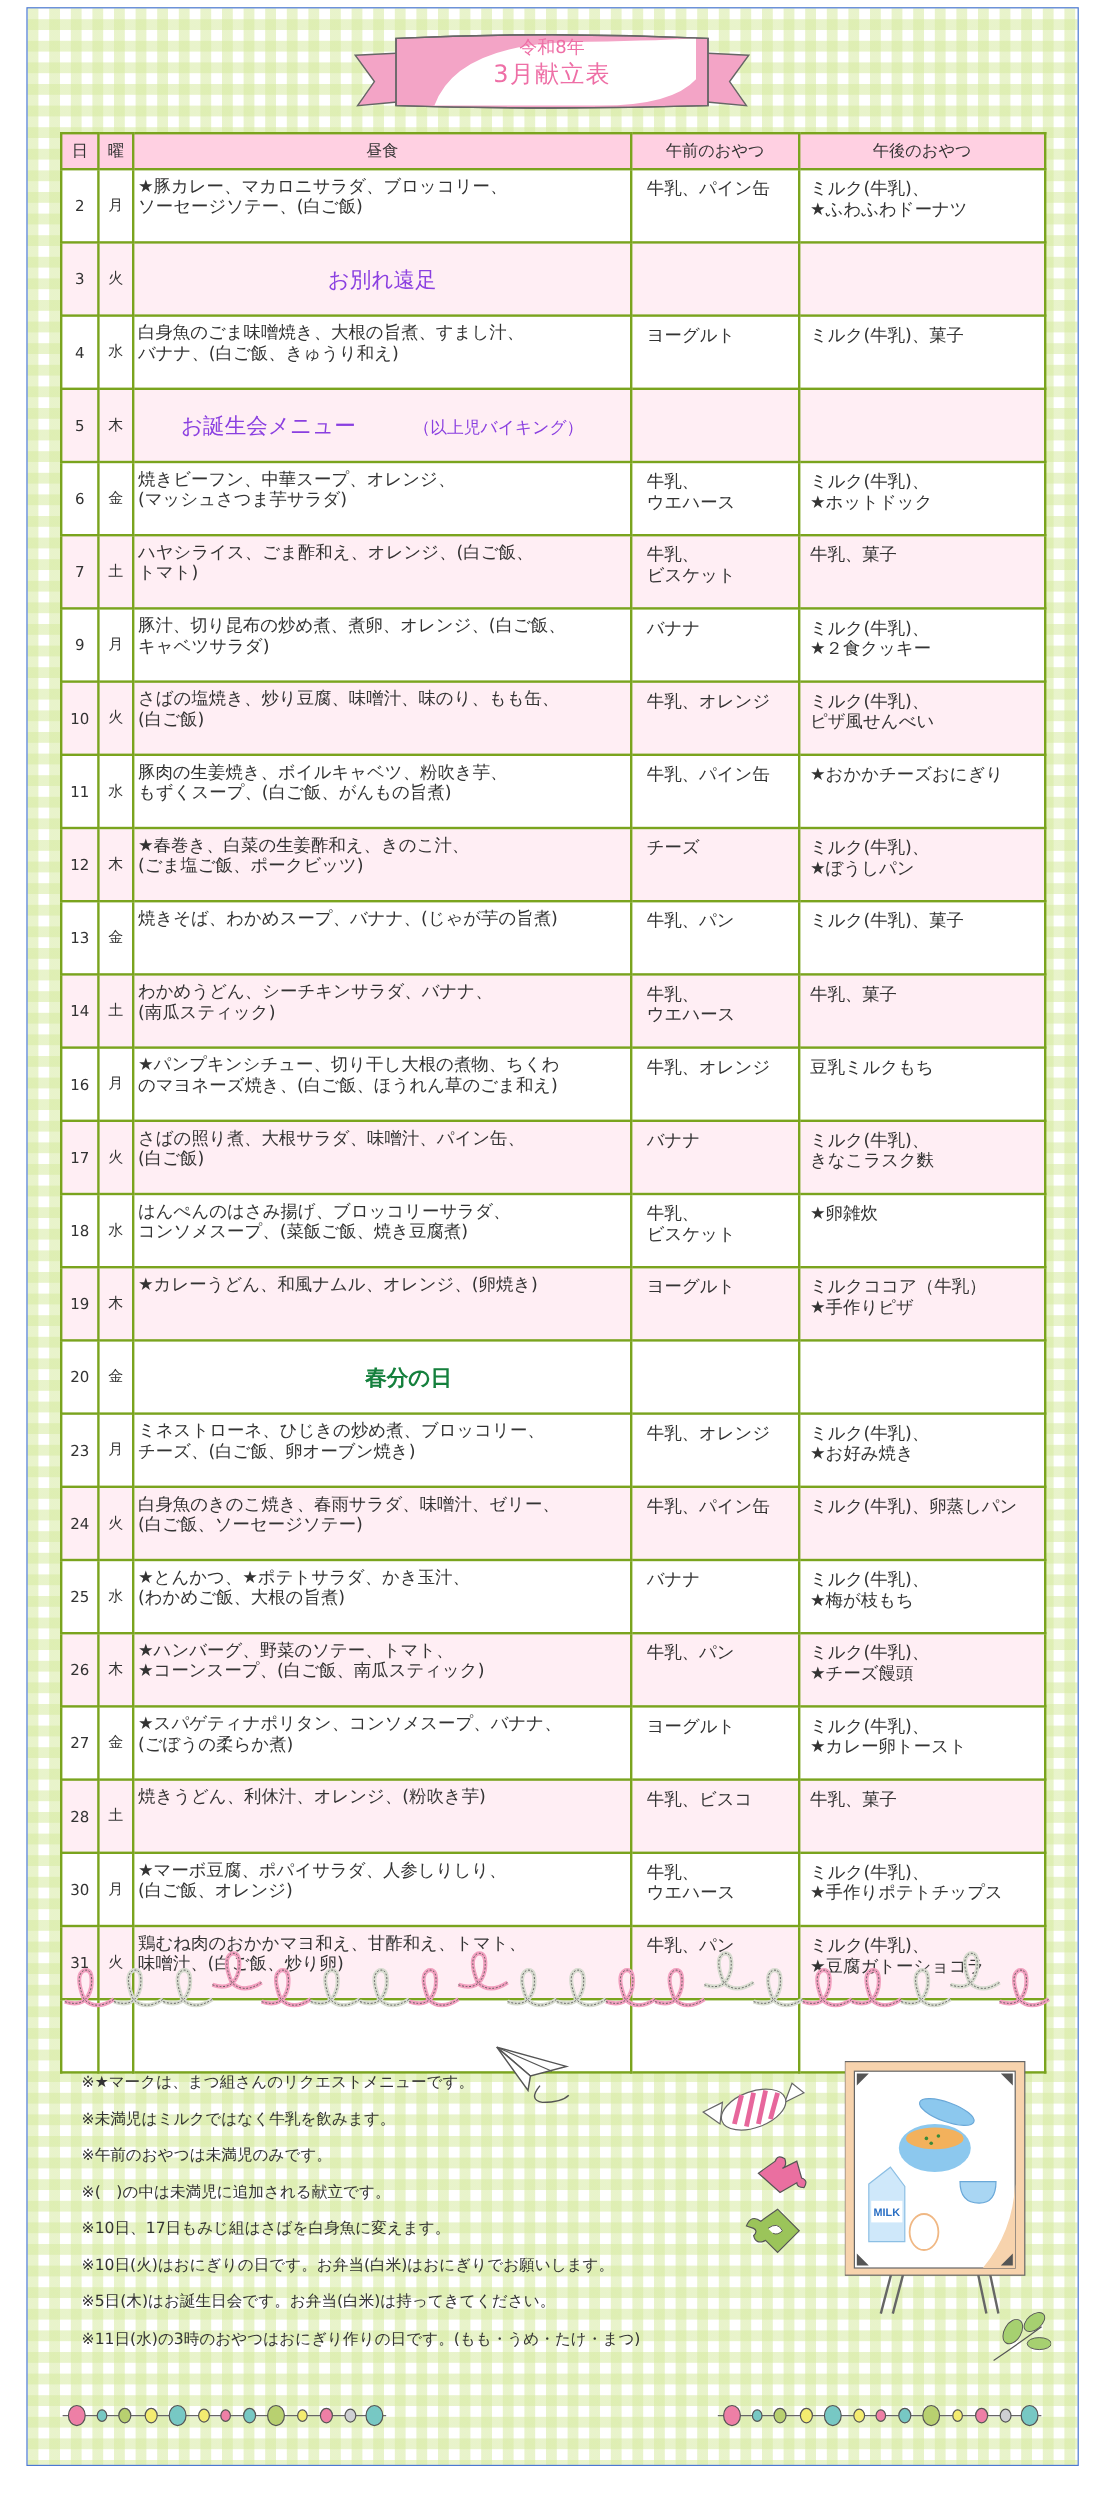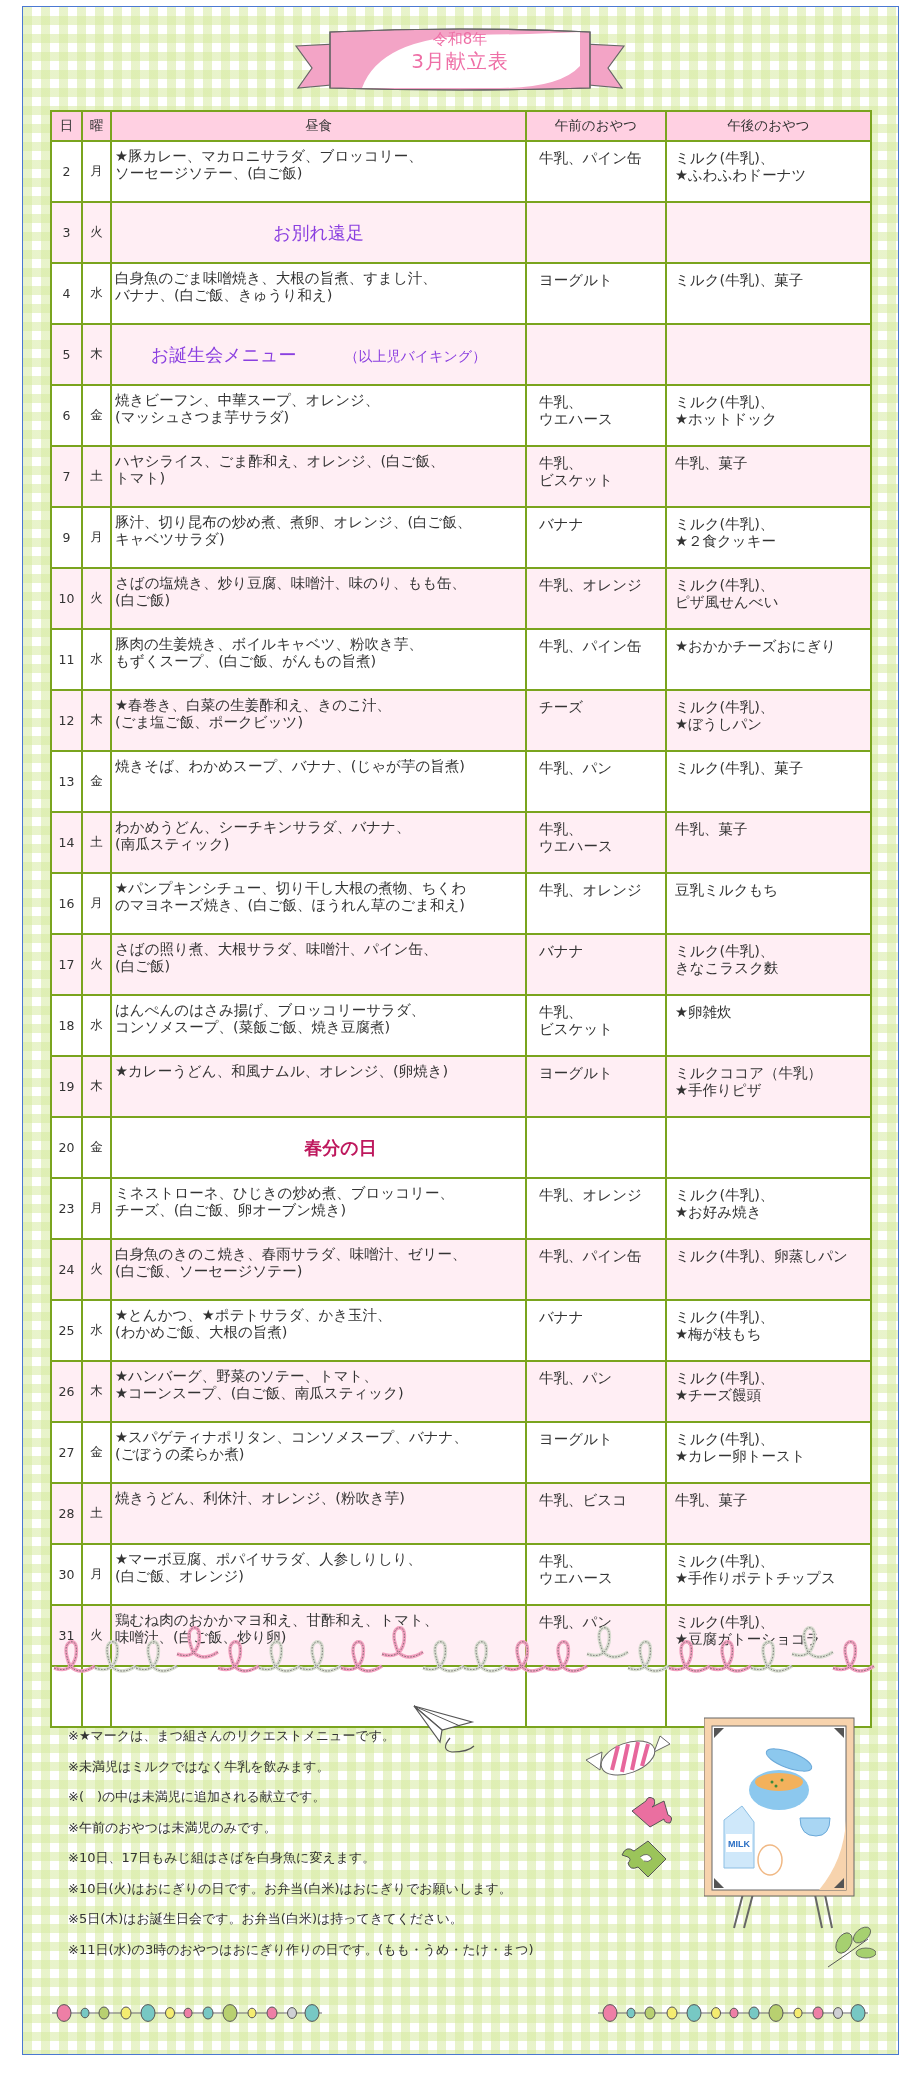--- a/index.html
+++ b/index.html
@@ -33,21 +33,21 @@
                   color: #333; vertical-align: middle; text-align: center; }
   table.menu td { height: 51px; }
   table.menu tr.odd td { background: #ffffff; }
   table.menu tr.even td { background: #ffeef4; }
   td.day, td.wd { text-align: center; vertical-align: middle !important; font-size: 12.5px; }
   td.lunch { padding: 6px 3px 0 3px !important; line-height: 17px; margin-left: 28px; }
   td.am { padding: 8px 12px 0 12px !important; line-height: 17px; }
   td.pm { padding: 8px 8px 0 8px !important; line-height: 17px; white-space: nowrap; }
   td.event { text-align: center; vertical-align: middle !important; color: #8a3fe0; font-size: 18px; }
   td.event .small { font-size: 14px; margin-left: 48px; }
-  td.event.bold-outline { font-weight: bold; color: #be185d; padding-left: 44px; }
+  td.event.bold-outline { font-weight: bold; color: #15803d; padding-left: 44px; }
   .line { display: block; white-space: nowrap; }
 
   
   .garland { position: absolute; left: 44px; top: 1622px; }
 
   
   .notes { position: absolute; left: 68px; top: 1726px; font-size: 13px; color: #333; }
   .notes .note { height: 30.5px; line-height: 20px; white-space: nowrap; }
 
   
@@ -487,22 +487,22 @@
       <path d="M748,32 Q766,38 770,20 Q772,4 764,6 Q756,10 764,30 Q774,40 789,30" fill="none" stroke="#d8dcd0" stroke-width="3.5"></path>
       <path d="M748,32 Q766,38 770,20 Q772,4 764,6 Q756,10 764,30 Q774,40 789,30" fill="none" stroke="#555" stroke-width="0.8" stroke-dasharray="1.5 1.5"></path>
       <path d="M789,46 Q807,52 811,34 Q813,18 805,20 Q797,24 805,44 Q815,54 830,44" fill="none" stroke="#f2a0bf" stroke-width="3.5"></path>
       <path d="M789,46 Q807,52 811,34 Q813,18 805,20 Q797,24 805,44 Q815,54 830,44" fill="none" stroke="#555" stroke-width="0.8" stroke-dasharray="1.5 1.5"></path>
     </g>
 </svg>
 
 <div class="notes">
   <div class="note">※★マークは、まつ組さんのリクエストメニューです。</div>
   <div class="note">※未満児はミルクではなく牛乳を飲みます。</div>
+  <div class="note">※午前のおやつは未満児のみです。</div>
   <div class="note">※(　)の中は未満児に追加される献立です。</div>
-  <div class="note">※午前のおやつは未満児のみです。</div>
   <div class="note">※10日、17日もみじ組はさばを白身魚に変えます。</div>
   <div class="note">※10日(火)はおにぎりの日です。お弁当(白米)はおにぎりでお願いします。</div>
   <div class="note">※5日(木)はお誕生日会です。お弁当(白米)は持ってきてください。</div>
   <div class="note">※11日(水)の3時のおやつはおにぎり作りの日です。(もも・うめ・たけ・まつ)</div>
 </div>
 
 <svg class="art" style="left:412px;top:1702px" width="80" height="60" viewBox="0 0 80 60">
   <path d="M2,4 L60,20 L30,28 Z" fill="#fff" stroke="#555" stroke-width="1.2"></path>
   <path d="M2,4 L30,28 L28,40 Z" fill="#fff" stroke="#555" stroke-width="1.2"></path>
   <path d="M2,4 L48,24" stroke="#555" stroke-width="1"></path>

